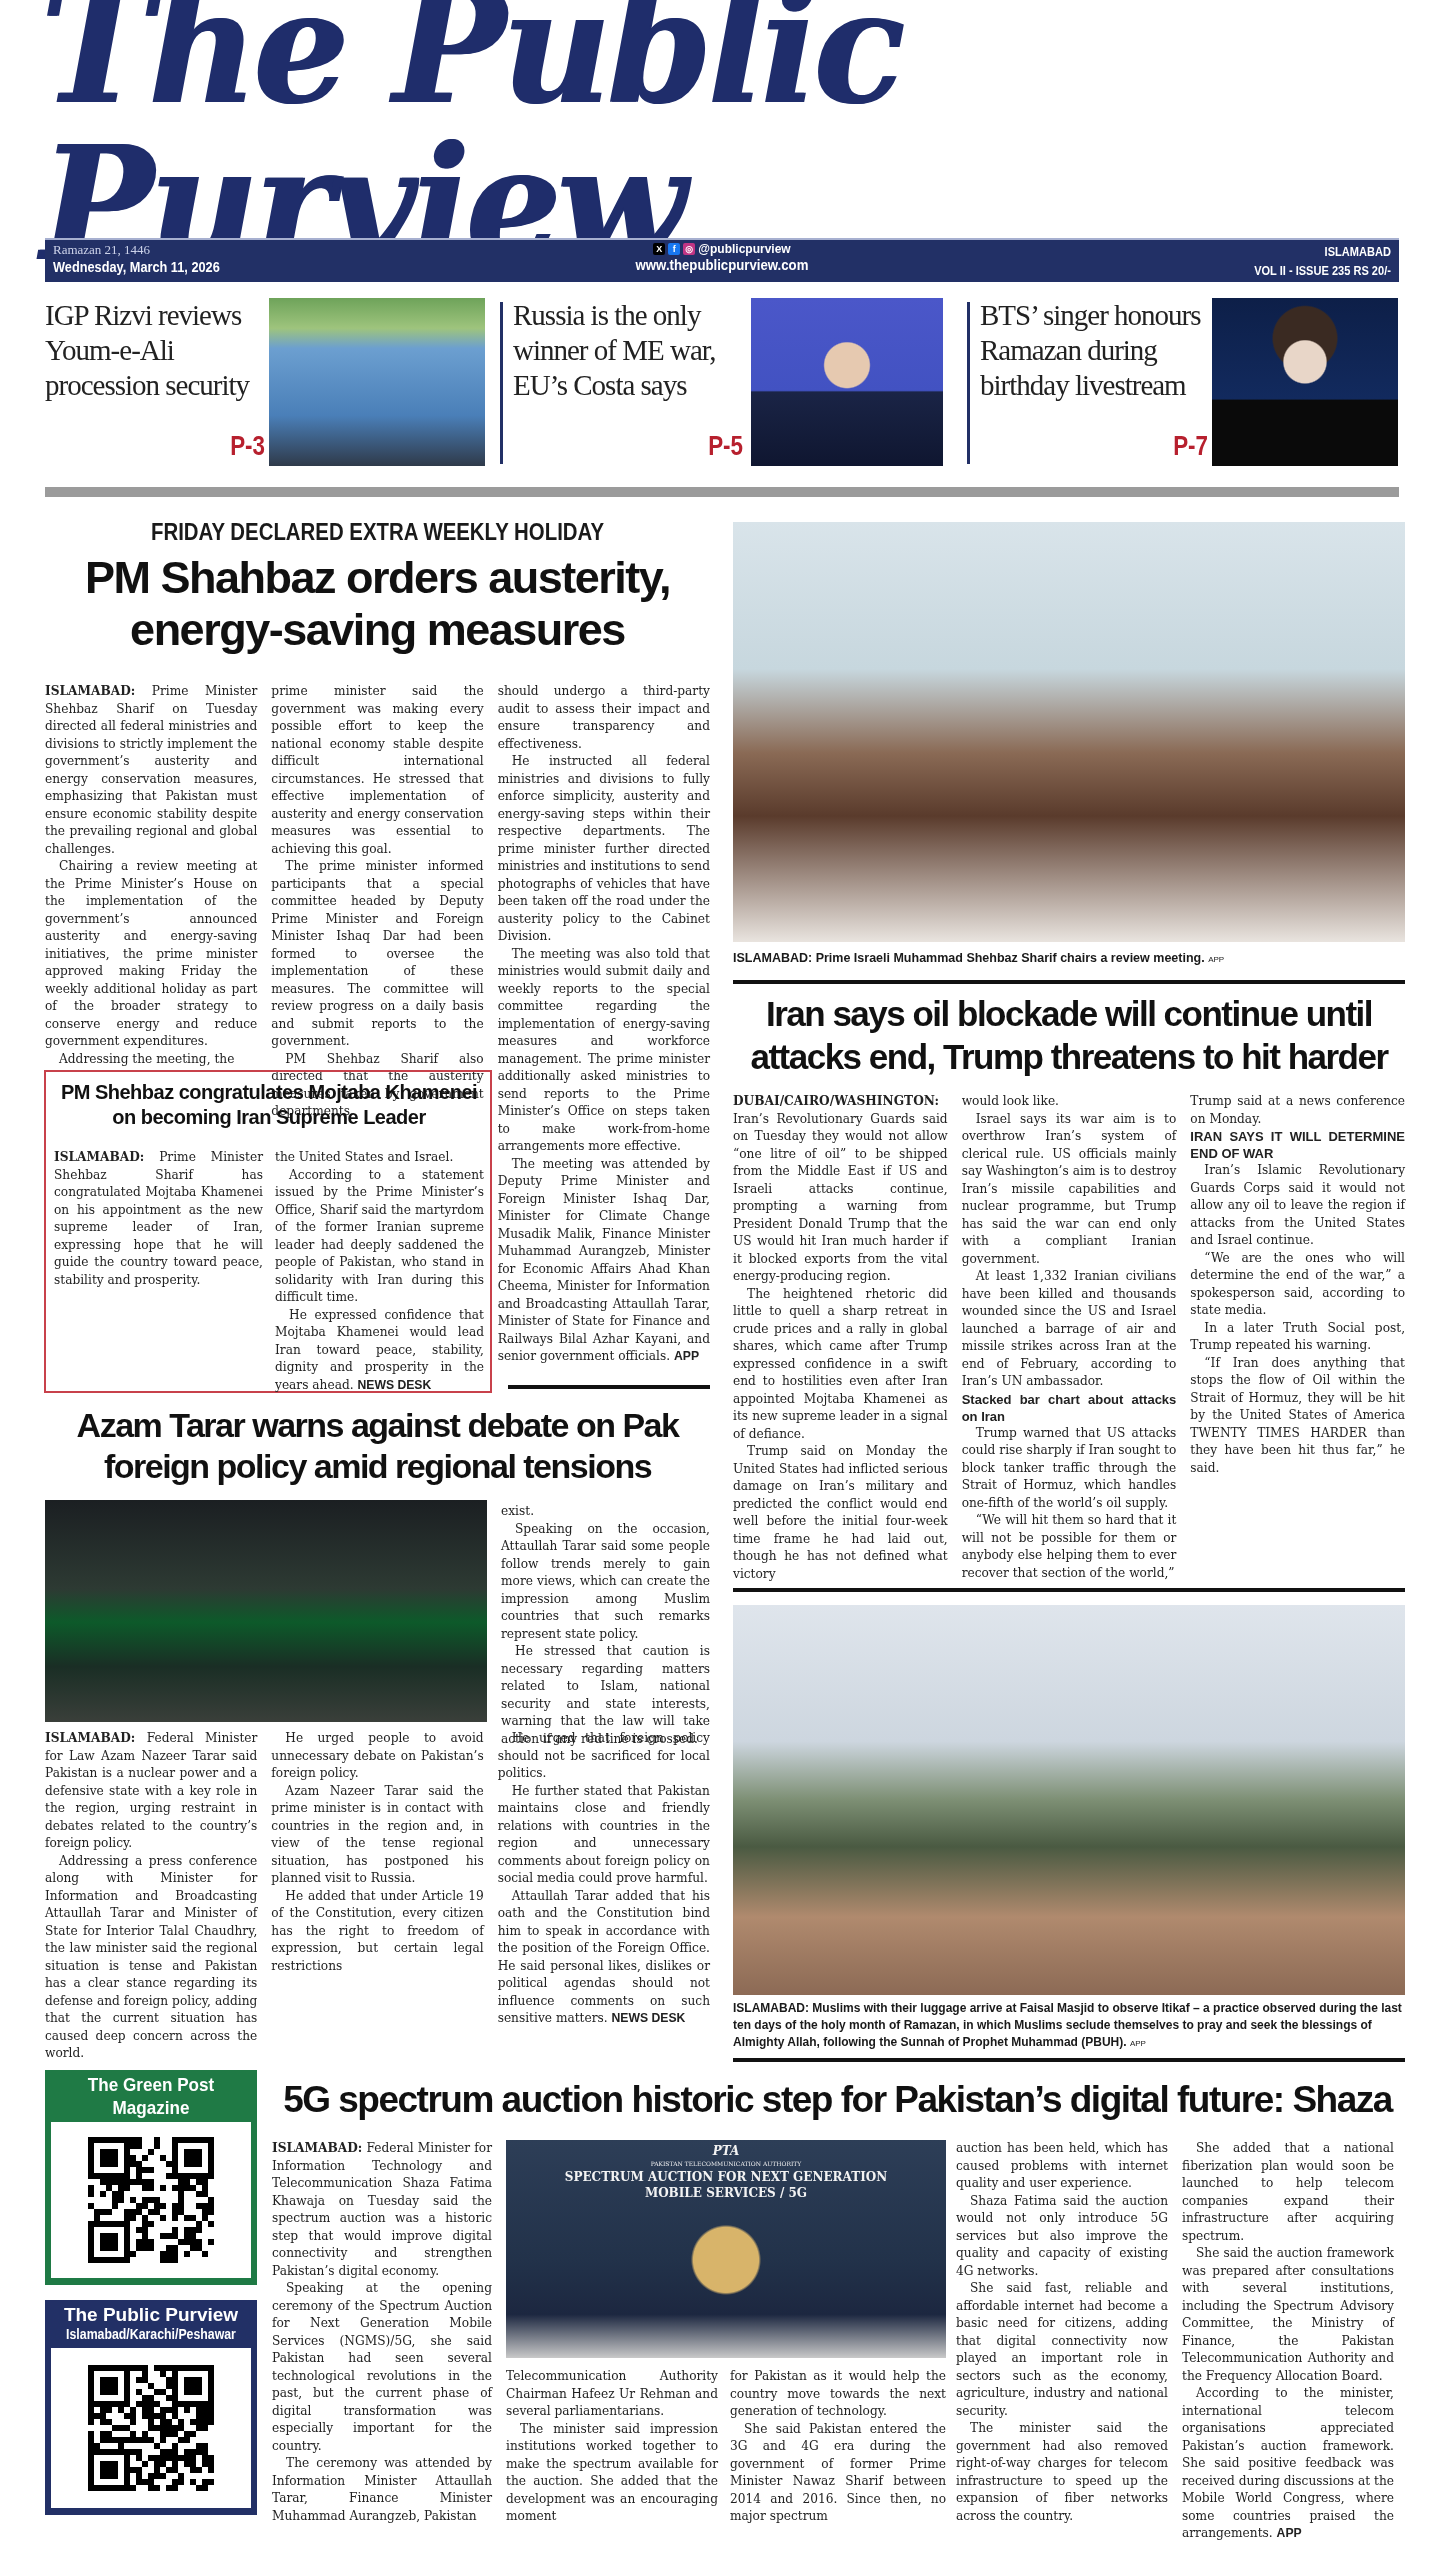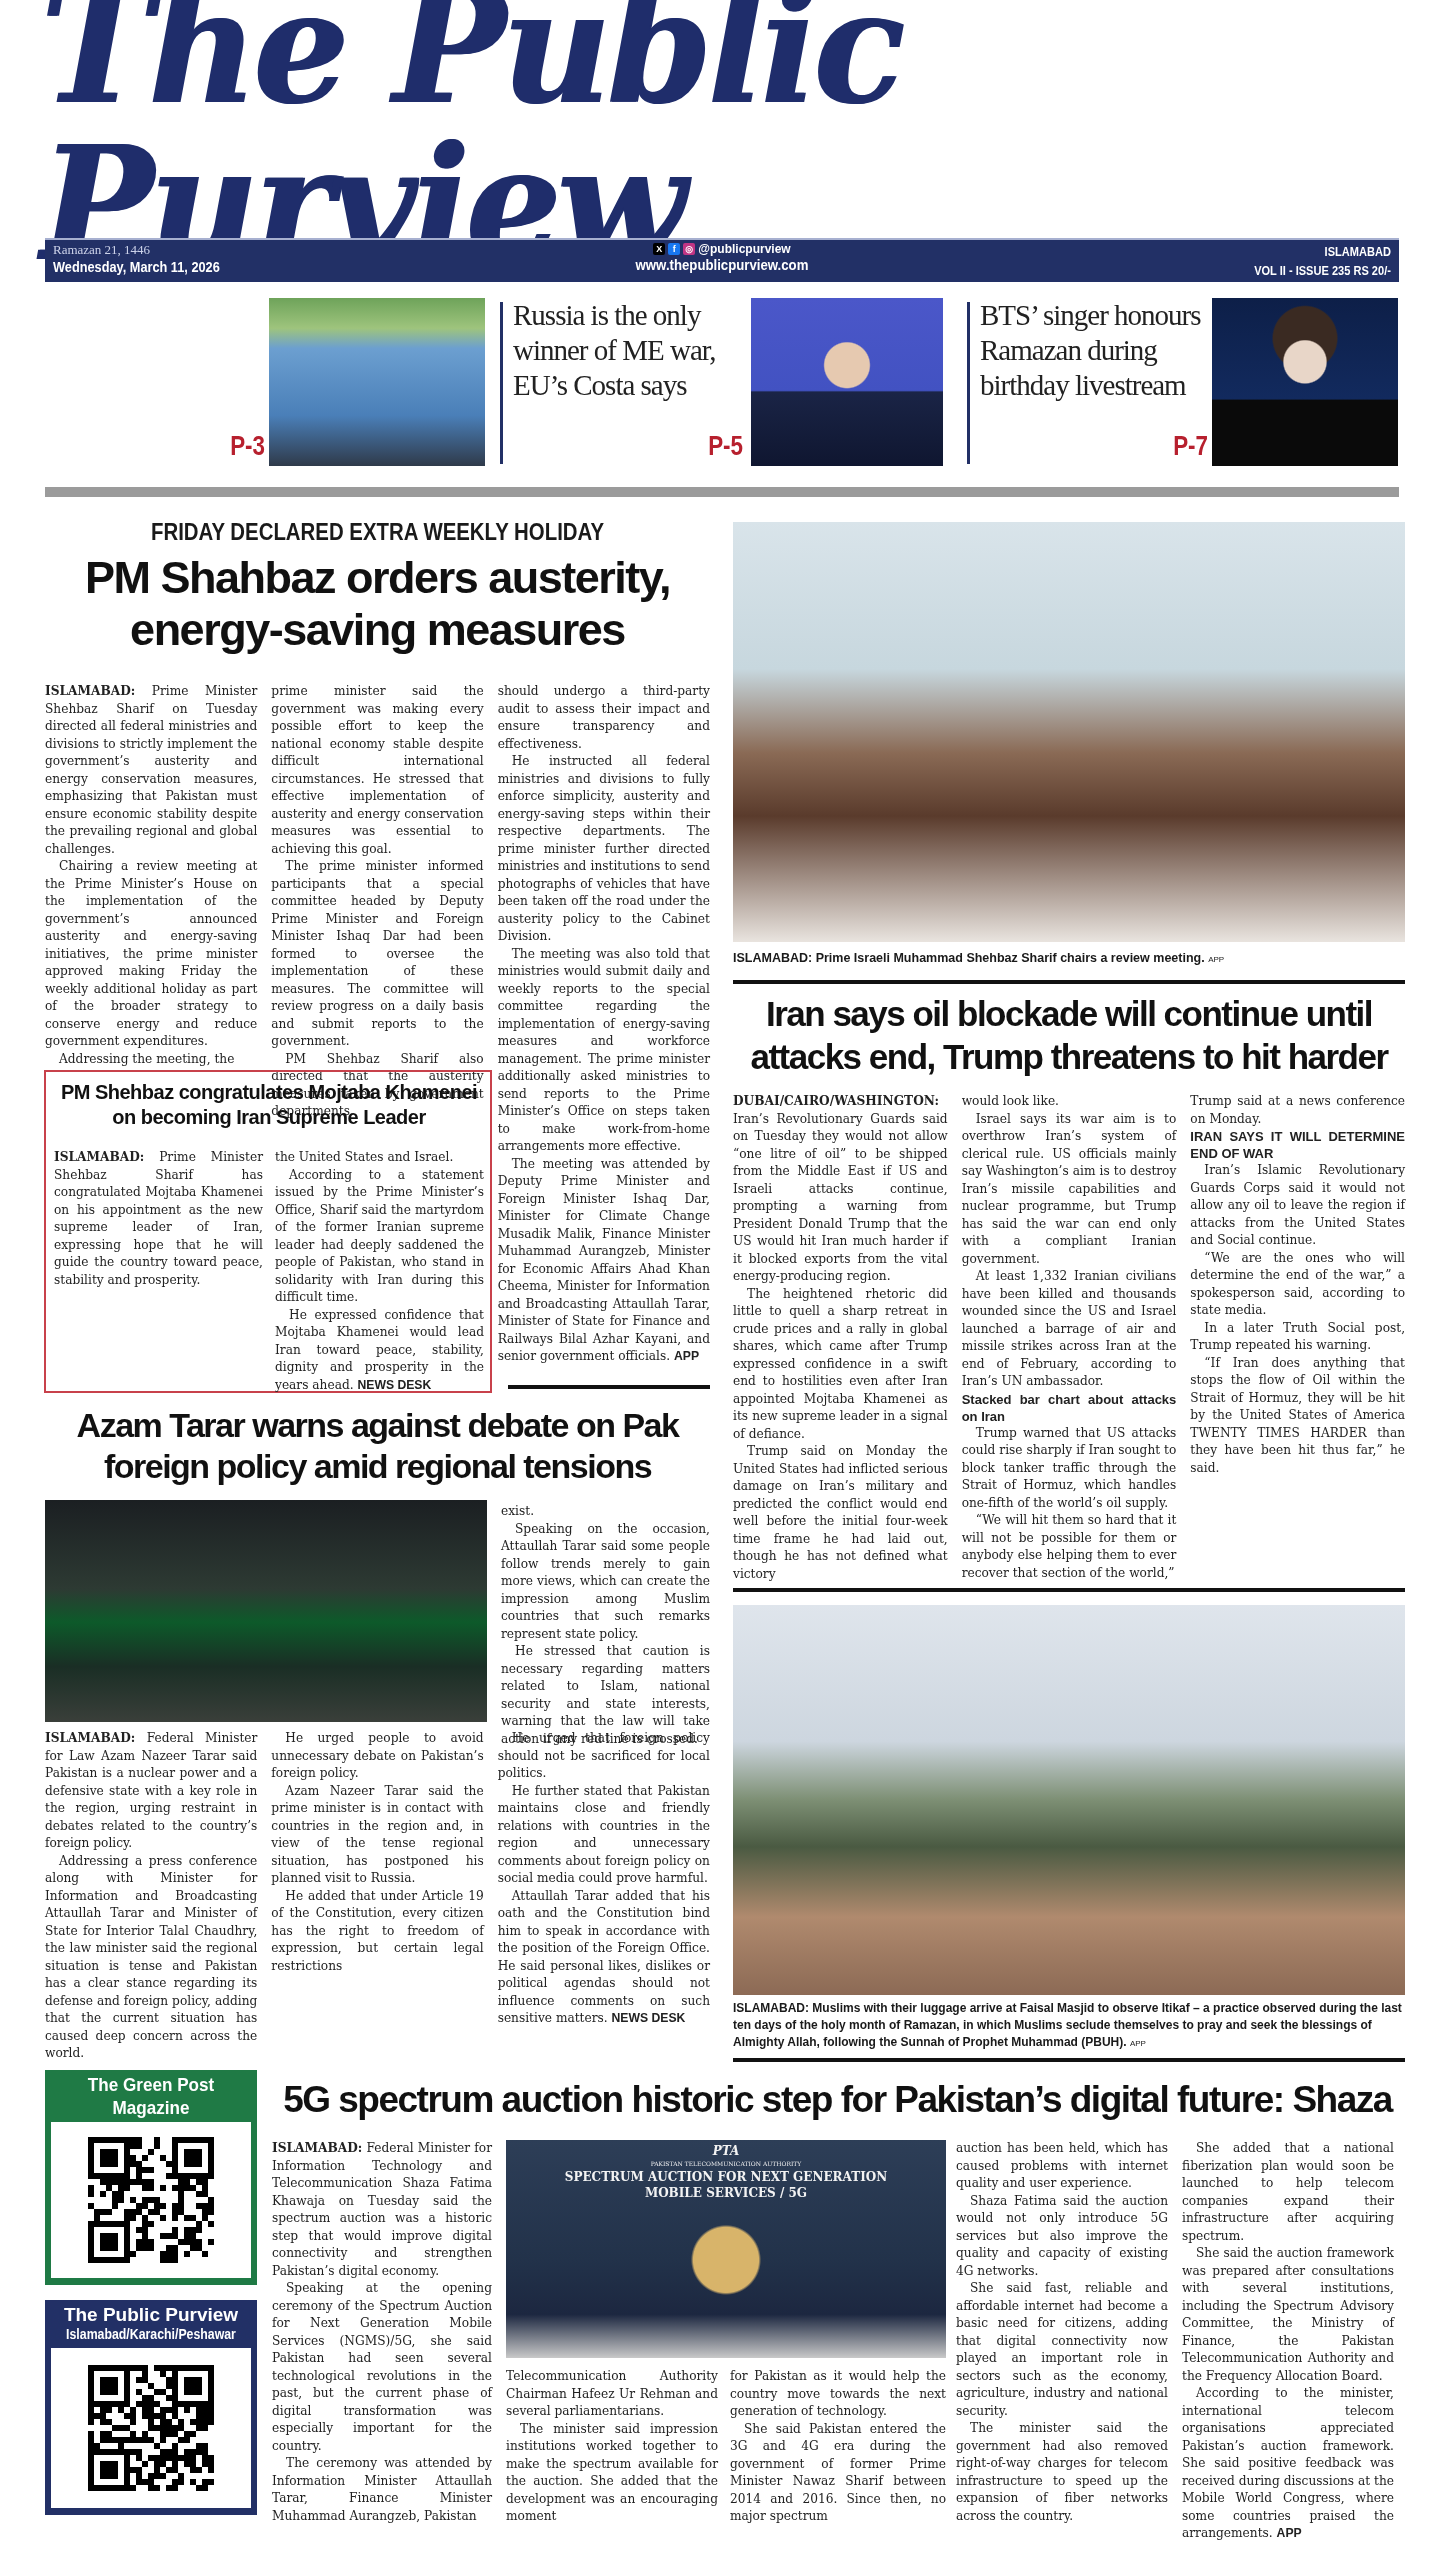--- a/index.html
+++ b/index.html
@@ -92,20 +92,21 @@
     <div class="url">www.thepublicpurview.com</div>
   </div>
   <div class="dl-right">
     <div>ISLAMABAD</div>
     <div>VOL II - ISSUE 235  RS 20/-</div>
   </div>
 </div>
 
 <div class="abs teasers">
   <div class="teaser" style="left:0; width:440px;">
+    <div class="teaser-text" style="width:215px;">IGP Rizvi reviews Youm-e-Ali procession security</div>
     <div class="teaser-page" style="left:168px; top:132px; width:52px; text-align:right;">P-3</div>
     <div class="teaser-img photo-police" style="left:224px; width:216px;"></div>
   </div>
   <div class="teaser-sep" style="left:455px;"></div>
   <div class="teaser" style="left:468px; width:440px;">
     <div class="teaser-text" style="width:225px;">Russia is the only winner of ME war, EU’s Costa says</div>
     <div class="teaser-page" style="left:180px; top:132px; width:50px; text-align:right;">P-5</div>
     <div class="teaser-img photo-costa" style="left:238px; width:192px;"></div>
   </div>
   <div class="teaser-sep" style="left:922px;"></div>
@@ -171,21 +172,21 @@
     <p class="first">would look like.</p>
     <p>Israel says its war aim is to overthrow Iran’s system of clerical rule. US officials mainly say Washington’s aim is to destroy Iran’s missile capabilities and nuclear programme, but Trump has said the war can end only with a compliant Iranian government.</p>
     <p>At least 1,332 Iranian civilians have been killed and thousands wounded since the US and Israel launched a barrage of air and missile strikes across Iran at the end of February, according to Iran’s UN ambassador.</p>
     <p class="subhead">Stacked bar chart about attacks on Iran</p>
     <p>Trump warned that US attacks could rise sharply if Iran sought to block tanker traffic through the Strait of Hormuz, which handles one-fifth of the world’s oil supply.</p>
     <p>“We will hit them so hard that it will not be possible for them or anybody else helping them to ever recover that section of the world,”</p>
   </div>
   <div class="col">
     <p class="first">Trump said at a news conference on Monday.</p>
     <p class="subhead">IRAN SAYS IT WILL DETERMINE END OF WAR</p>
-    <p>Iran’s Islamic Revolutionary Guards Corps said it would not allow any oil to leave the region if attacks from the United States and Social continue.</p>
+    <p>Iran’s Islamic Revolutionary Guards Corps said it would not allow any oil to leave the region if attacks from the United States and Israel continue.</p>
     <p>“We are the ones who will determine the end of the war,” a spokesperson said, according to state media.</p>
     <p>In a later Truth Social post, Trump repeated his warning.</p>
     <p>“If Iran does anything that stops the flow of Oil within the Strait of Hormuz, they will be hit by the United States of America TWENTY TIMES HARDER than they have been hit thus far,” he said.</p>
   </div>
 </div>
 <div class="abs black-rule" style="left:733px; top:1588px; width:672px;"></div>
 
 <div class="abs hl" style="left:45px; top:1405px; width:665px; font-size:34px; line-height:41px; letter-spacing:-1.5px;">Azam Tarar warns against debate on Pak foreign policy amid regional tensions</div>
 <div class="photo photo-tarar" style="left:45px; top:1500px; width:442px; height:222px;"></div>
 <div class="abs col" style="left:501px; top:1503px; width:209px;">

